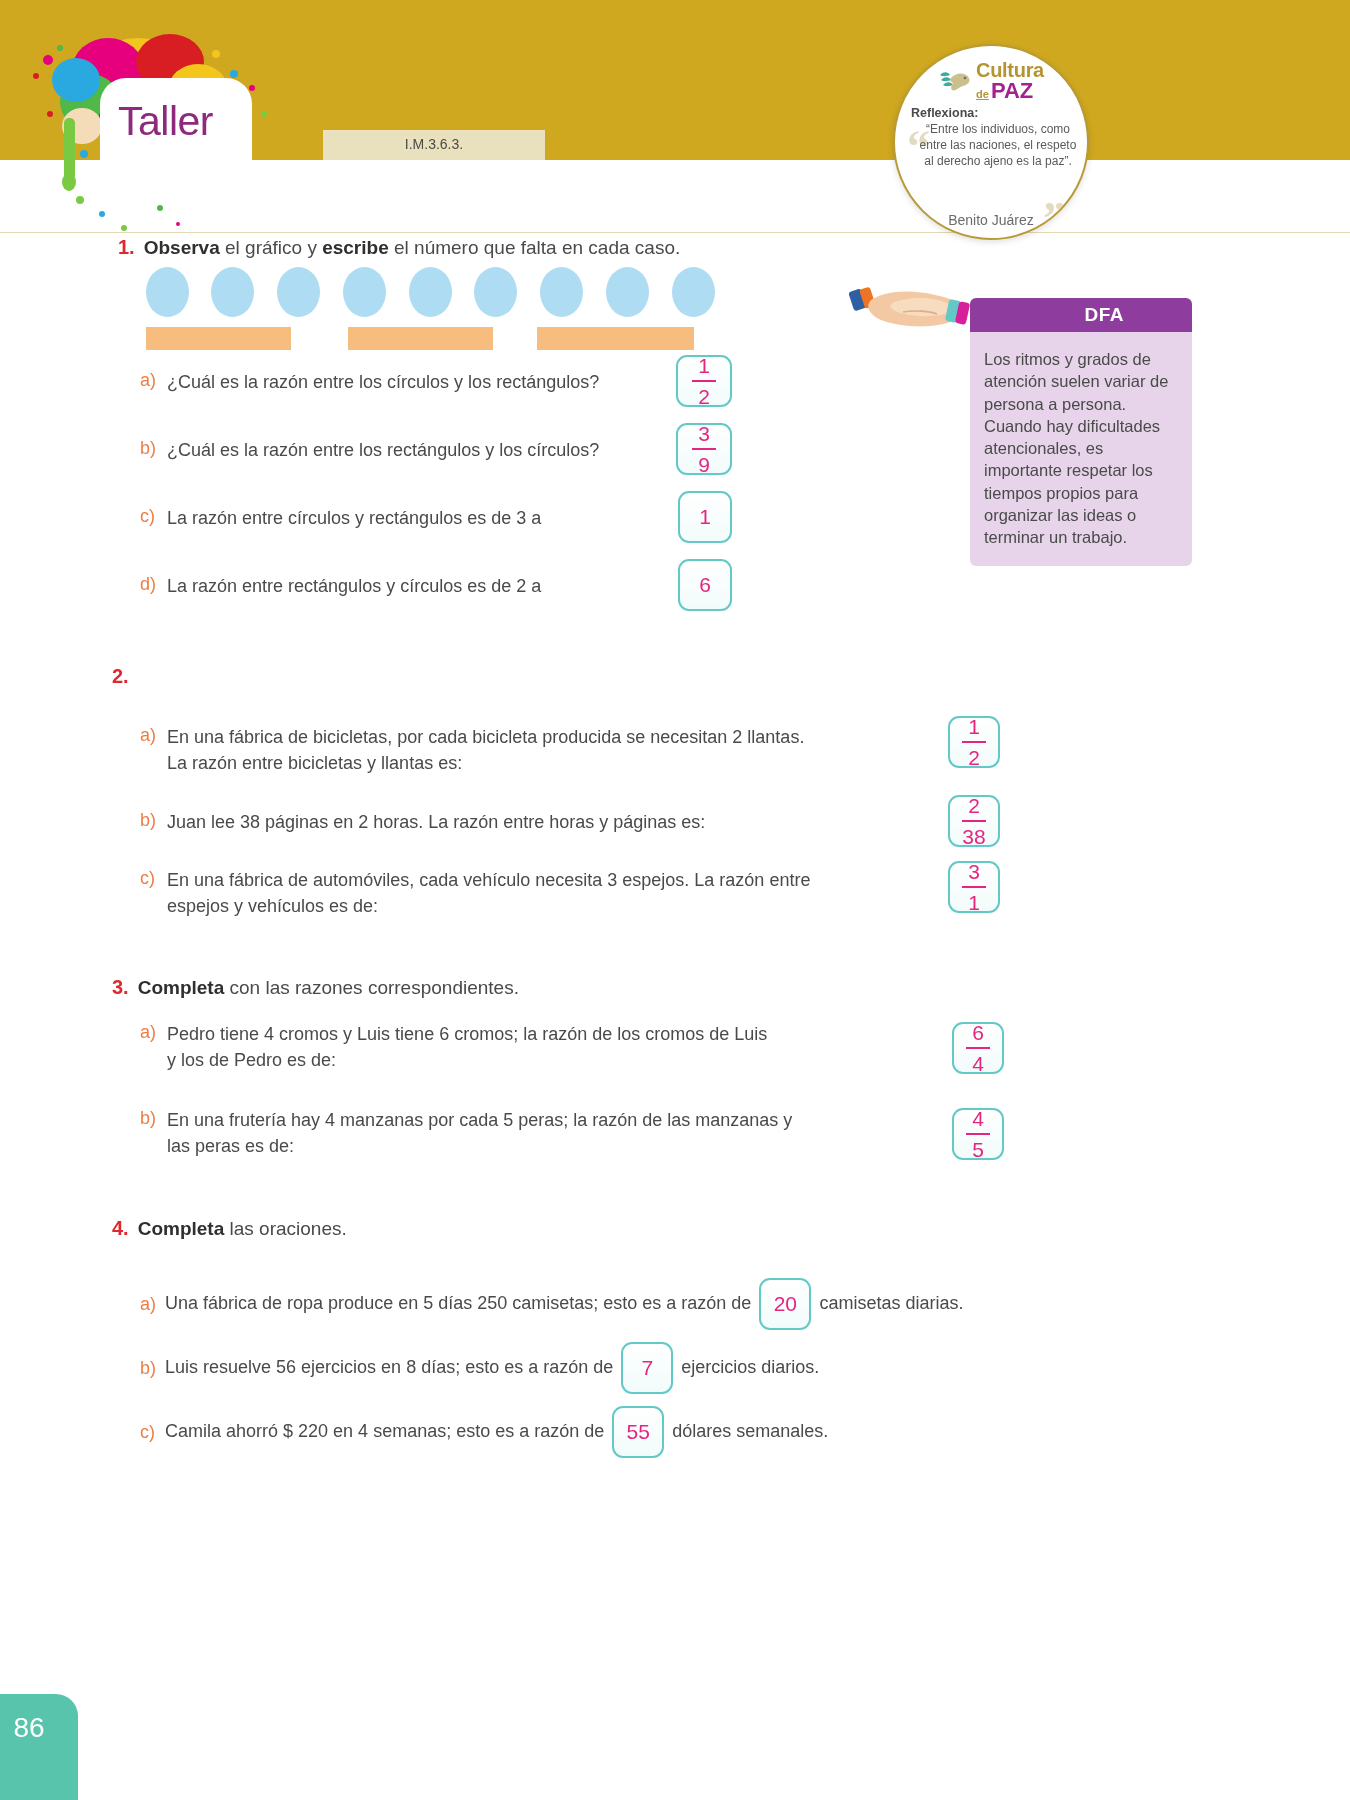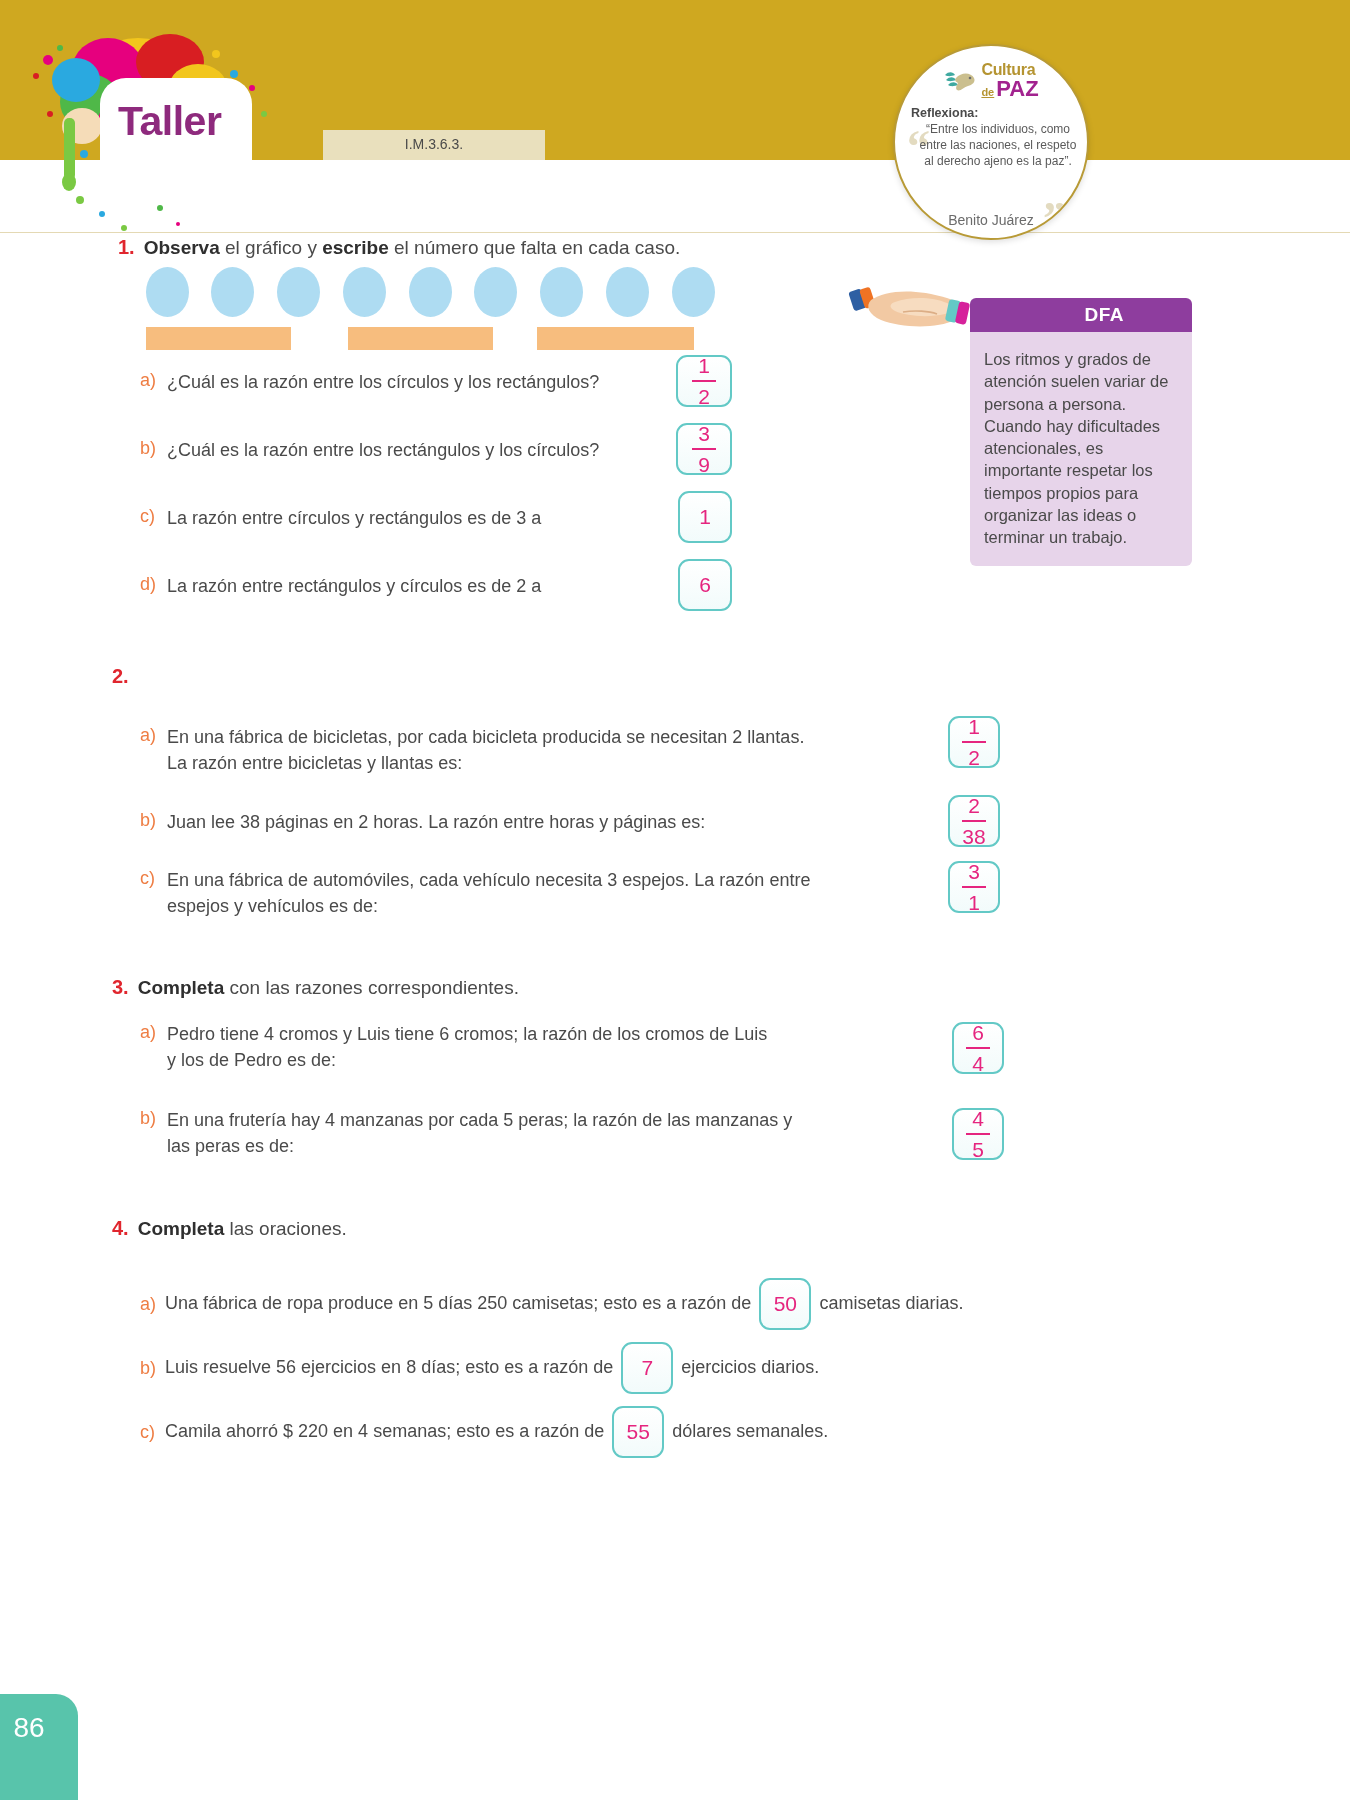--- a/index.html
+++ b/index.html
@@ -16,21 +16,21 @@
   .header-band{
     position:absolute;left:0;top:0;width:1350px;height:160px;
     background:#cfa820;
   }
   .taller-plate{
     position:absolute;left:100px;top:78px;width:152px;height:120px;
     background:#ffffff;border-radius:26px 26px 0 0;
   }
   .taller-text{
     position:absolute;left:118px;top:98px;width:140px;
-    font-size:41px;font-weight:bold;color:#8e2a7d;
+    font-size:41px;font-weight:normal;color:#8e2a7d;
     letter-spacing:-0.5px;
   }
   .code-plate{
     position:absolute;left:323px;top:130px;width:222px;height:30px;
     background:#e9e0bd;
   }
   .code-text{
     position:absolute;left:323px;top:136px;width:222px;
     text-align:center;font-size:14px;color:#4a4a4a;
   }
@@ -52,21 +52,21 @@
     border:2px solid #b89a36;
     box-shadow:0 2px 6px rgba(0,0,0,.13);
     overflow:hidden;
   }
   .paz-logo{
     position:absolute;left:0;top:12px;width:192px;height:46px;
     display:flex;align-items:center;justify-content:center;gap:4px;
   }
   .paz-dove{width:34px;height:30px;}
   .paz-words{line-height:1;}
-  .paz-cultura{font-size:16px;font-weight:bold;color:#b59431;letter-spacing:-.3px;}
+  .paz-cultura{font-size:20px;font-weight:bold;color:#b59431;letter-spacing:-.3px;}
   .paz-line2{display:flex;align-items:baseline;gap:2px;}
   .paz-de{font-size:11px;font-weight:bold;color:#b59431;text-decoration:underline;}
   .paz-paz{font-size:22px;font-weight:bold;color:#a2238f;letter-spacing:0px;}
   .paz-reflexiona{
     position:absolute;left:0;top:60px;width:192px;padding-left:16px;
     box-sizing:border-box;
     font-size:12.5px;font-weight:bold;color:#4a4a4a;text-align:left;
   }
   .paz-quote{
     position:absolute;left:7px;top:76px;width:192px;
@@ -392,21 +392,21 @@
   <div class="ex-head">
     <span class="ex-num">4.</span>
     <span class="ex-title"><b>Completa</b><span> las oraciones.</span></span>
   </div>
 </div>
 
 <div style="position:absolute;left:140px;top:1278px;display:flex;align-items:center;gap:8px;">
   <span class="item-letter">a)</span>
   <span class="item-text">Una fábrica de ropa produce en 5 días 250 camisetas; esto es a razón de</span>
   <span class="abox" style="width:52px;height:52px;">
-    <span class="single">50</span>
+    <span class="single">20</span>
   </span>
   <span class="item-text">camisetas diarias.</span>
 </div>
 
 <div style="position:absolute;left:140px;top:1342px;display:flex;align-items:center;gap:8px;">
   <span class="item-letter">b)</span>
   <span class="item-text">Luis resuelve 56 ejercicios en 8 días; esto es a razón de</span>
   <span class="abox" style="width:52px;height:52px;">
     <span class="single">7</span>
   </span>

